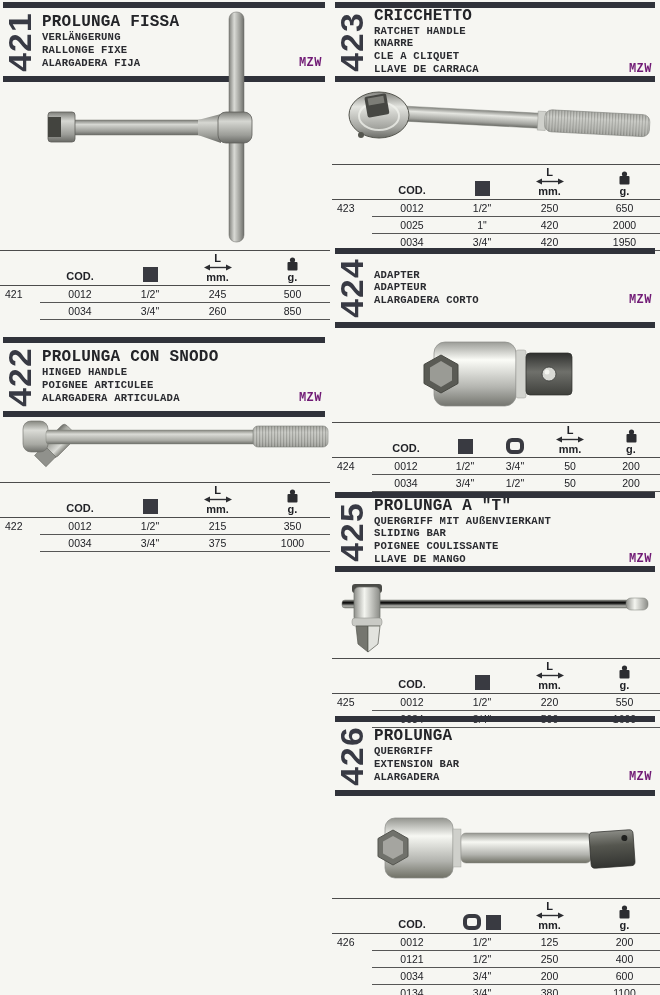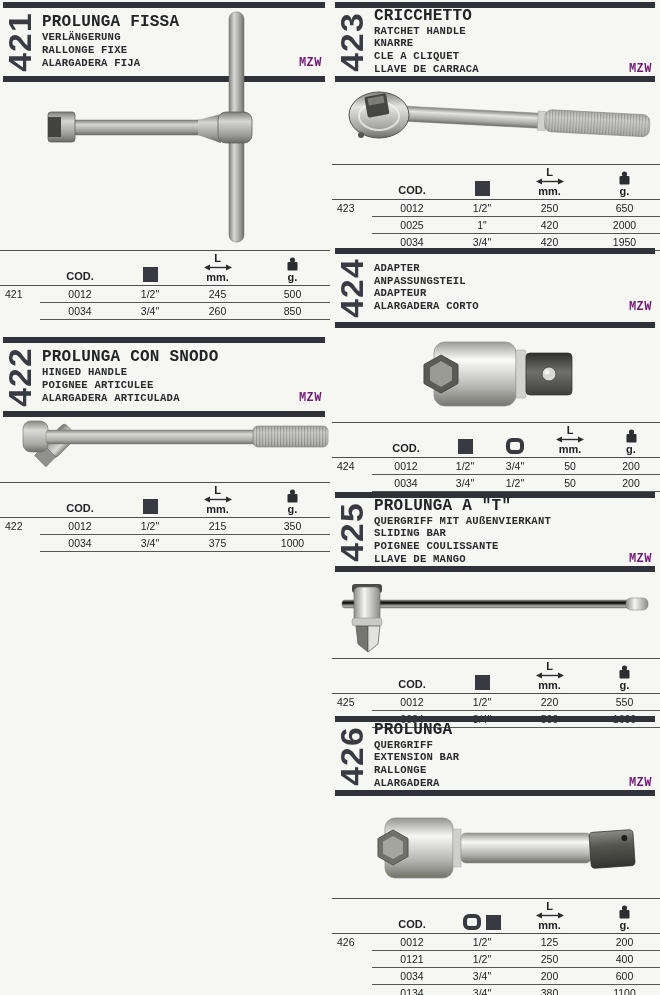--- a/index.html
+++ b/index.html
@@ -344,21 +344,20 @@
       </table>
     </div>
     <div class="section" style="top: 248px;">
       <div class="bar"></div>
       <div class="head">
         <div class="num">
           <span>424</span>
         </div>
         <div class="titles">
           <div class="sub">ADAPTER</div>
-          <div class="sub">ANPASSUNGSTEIL</div>
           <div class="sub">ADAPTEUR</div>
           <div class="sub-row">
             <span class="sub">ALARGADERA CORTO</span>
             <span class="mzw">MZW</span>
           </div>
         </div>
       </div>
       <div class="bar"></div>
       <div class="figure" style="height:92px">
 <svg width="330" height="92" viewBox="0 0 330 92">
@@ -539,21 +538,20 @@
     <div class="section" style="top: 716px;">
       <div class="bar"></div>
       <div class="head">
         <div class="num">
           <span>426</span>
         </div>
         <div class="titles">
           <div class="title">PROLUNGA</div>
           <div class="sub">QUERGRIFF</div>
           <div class="sub">EXTENSION BAR</div>
-          <div class="sub">RALLONGE</div>
           <div class="sub-row">
             <span class="sub">ALARGADERA</span>
             <span class="mzw">MZW</span>
           </div>
         </div>
       </div>
       <div class="bar"></div>
       <div class="figure" style="height:100px">
 <svg width="330" height="100" viewBox="0 0 330 100">
  <defs>

